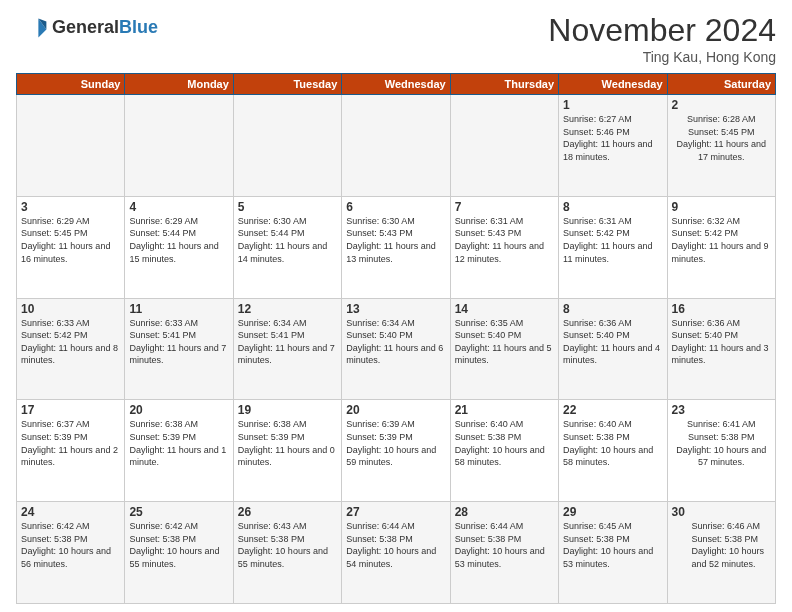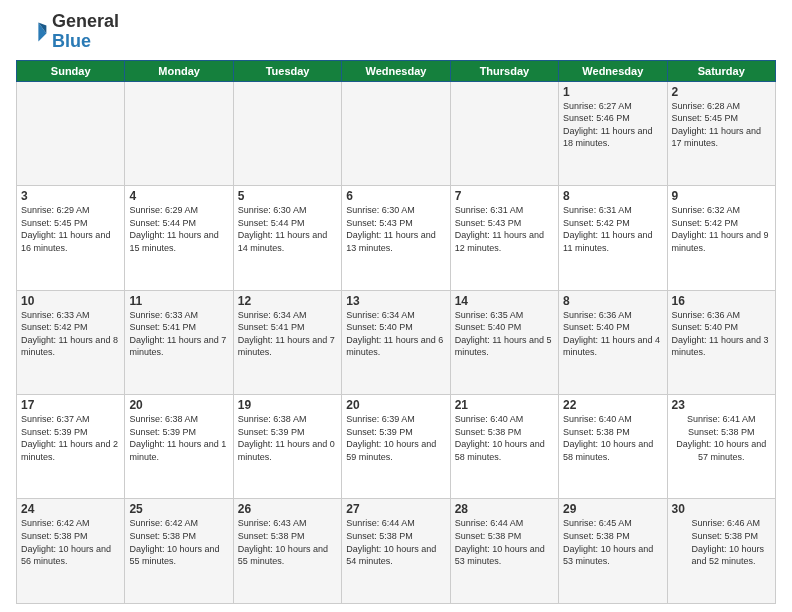--- a/index.html
+++ b/index.html
@@ -23,21 +23,20 @@
       align-items: flex-start;
       margin-bottom: 8px;
     }
     .logo {
       display: flex;
       align-items: center;
       gap: 4px;
     }
     .logo-text {
       display: flex;
-      flex-direction: column;
       line-height: 1.1;
     }
     .logo-general {
       font-size: 18px;
       font-weight: bold;
       color: #333;
     }
     .logo-blue {
       font-size: 18px;
       font-weight: bold;
@@ -59,26 +58,26 @@
       font-size: 14px;
       color: #555;
     }
     .calendar {
       flex: 1;
       border-collapse: collapse;
       width: 100%;
       table-layout: fixed;
     }
     .calendar thead tr th {
-      background: #15803d;
+      background: #c2410c;
       color: #fff;
       font-size: 11px;
       font-weight: bold;
       padding: 4px 4px;
-      text-align: center;
+      text-align: right;
       border: 1px solid #1a5a8a;
     }
     .calendar tbody tr td {
       border: 1px solid #ccc;
       vertical-align: top;
       padding: 3px 4px;
       font-size: 9.5px;
       color: #333;
       height: 80px;
       background: #fff;
@@ -112,20 +111,24 @@
   <div class="header">
     <div class="logo">
       <svg class="logo-icon" viewBox="0 0 40 40" xmlns="http://www.w3.org/2000/svg">
         <polygon points="28,8 38,22 28,32" fill="#2a7ab5"></polygon>
         <polygon points="28,8 38,12 38,22" fill="#1a5a8a"></polygon>
       </svg>
       <div class="logo-text">
         <span class="logo-general">General</span>
         <span class="logo-blue">Blue</span>
       </div>
+    </div>
+    <div class="title-block">
+      <div class="month-title">November 2024</div>
+      <div class="location">Ting Kau, Hong Kong</div>
     </div>
   </div>
 
   <table class="calendar">
     <thead>
       <tr>
         <th>Sunday</th>
         <th>Monday</th>
         <th>Tuesday</th>
         <th>Wednesday</th>
@@ -142,21 +145,21 @@
           <td class="empty"></td>
           <td class="empty"></td>
           <td>
             <span class="day-number">1</span>
             <div class="day-info" style="white-space: pre-line;">Sunrise: 6:27 AM
 Sunset: 5:46 PM
 Daylight: 11 hours and 18 minutes.</div>
           </td>
           <td>
             <span class="day-number">2</span>
-            <div class="day-info" style="white-space: pre-line;">Sunrise: 6:28 AM
+            <div class="day-info" style="white-space: pre-line; text-align: center;">Sunrise: 6:28 AM
 Sunset: 5:45 PM
 Daylight: 11 hours and 17 minutes.</div>
           </td>
         </tr>
         <tr>
           <td>
             <span class="day-number">3</span>
             <div class="day-info" style="white-space: pre-line;">Sunrise: 6:29 AM
 Sunset: 5:45 PM
 Daylight: 11 hours and 16 minutes.</div>

